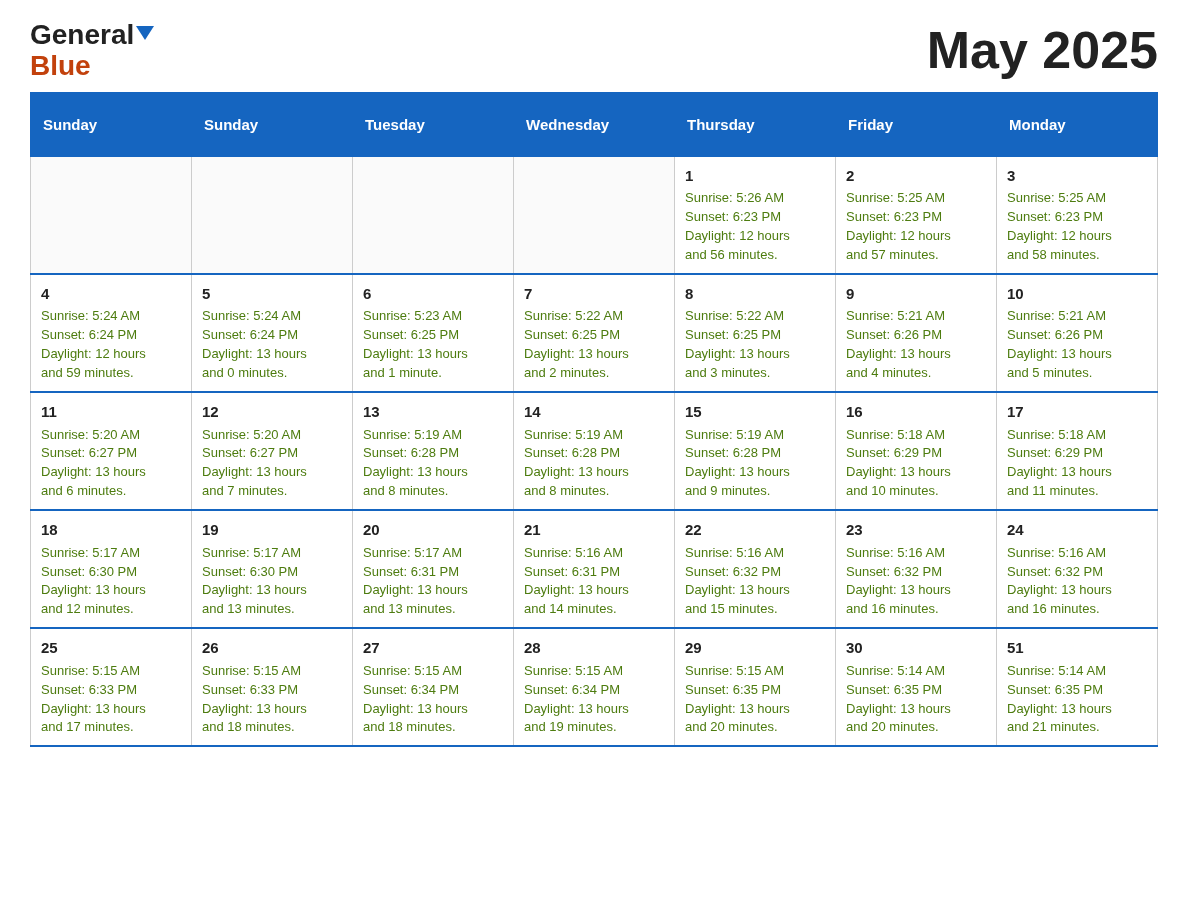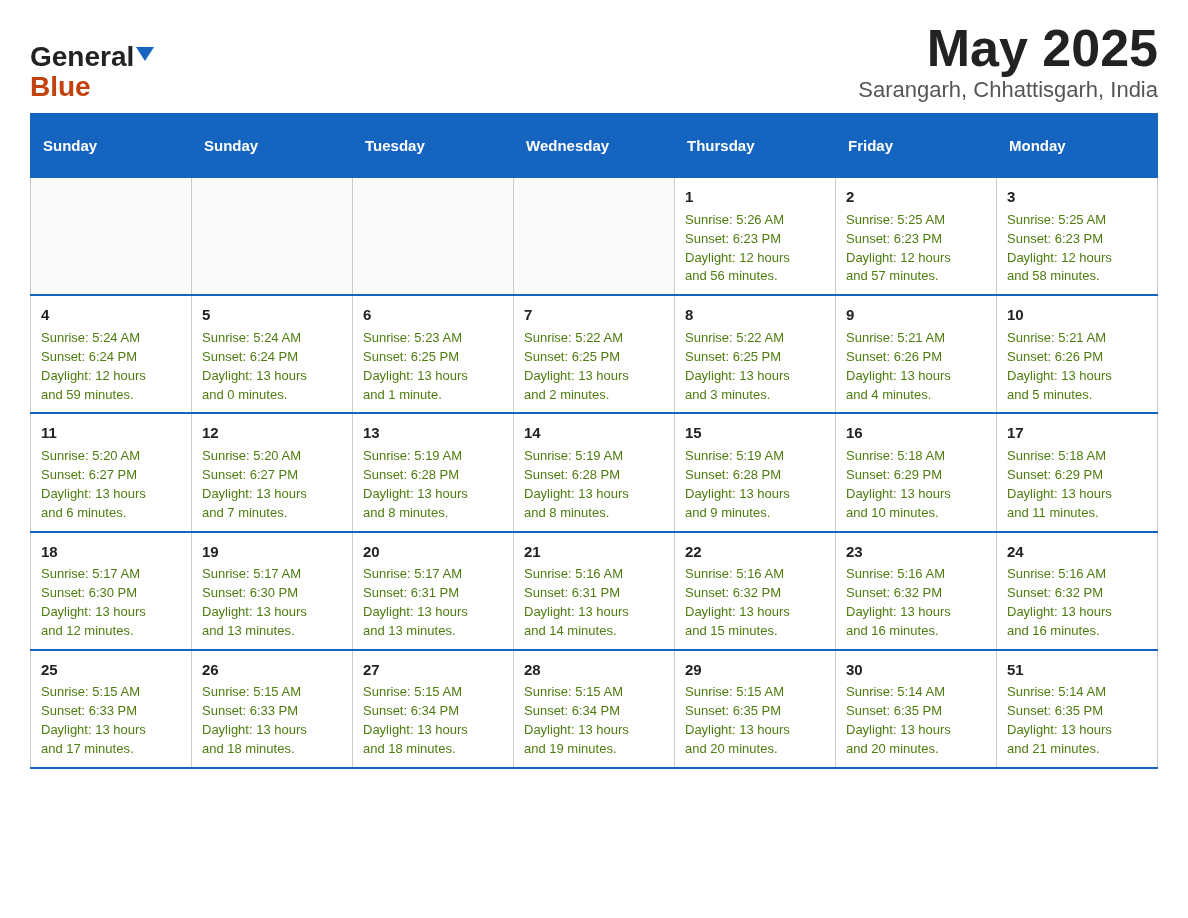--- a/index.html
+++ b/index.html
@@ -7,21 +7,21 @@
       font-family: Arial, sans-serif;
       background: #fff;
       color: #222;
       width: 1188px;
       min-height: 918px;
       padding: 20px 30px;
     }
     .header {
       display: flex;
       justify-content: space-between;
-      align-items: flex-end;
+      align-items: center;
       margin-bottom: 10px;
     }
     .logo {
       display: flex;
       flex-direction: column;
       align-items: flex-start;
     }
     .logo-text {
       font-size: 28px;
       font-weight: bold;
@@ -104,21 +104,20 @@
 <body>
 
 <div class="header">
   <div class="logo">
     <div class="logo-text">
       General<span class="logo-triangle"></span><br><span class="blue">Blue</span>
     </div>
   </div>
   <div class="title-block">
     <h1>May 2025</h1>
-    <h2>Sarangarh, Chhattisgarh, India</h2>
   </div>
 </div>
 
 <table class="calendar">
   <thead>
     <tr>
     <th>Sunday</th>
         <th>Sunday</th>
         <th>Tuesday</th>
         <th>Wednesday</th>

